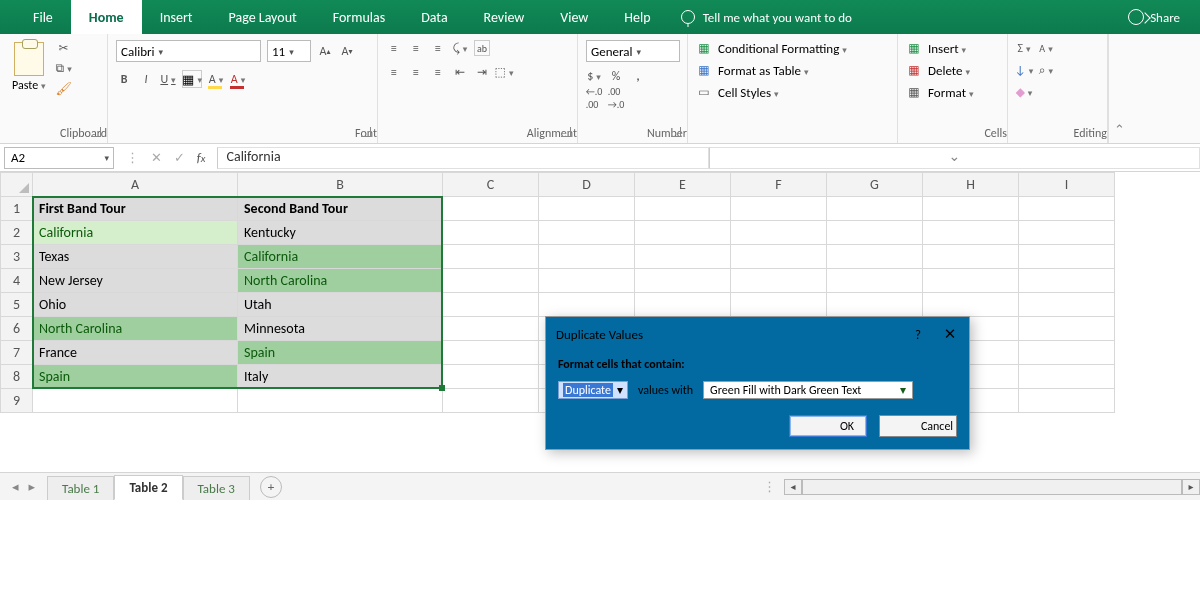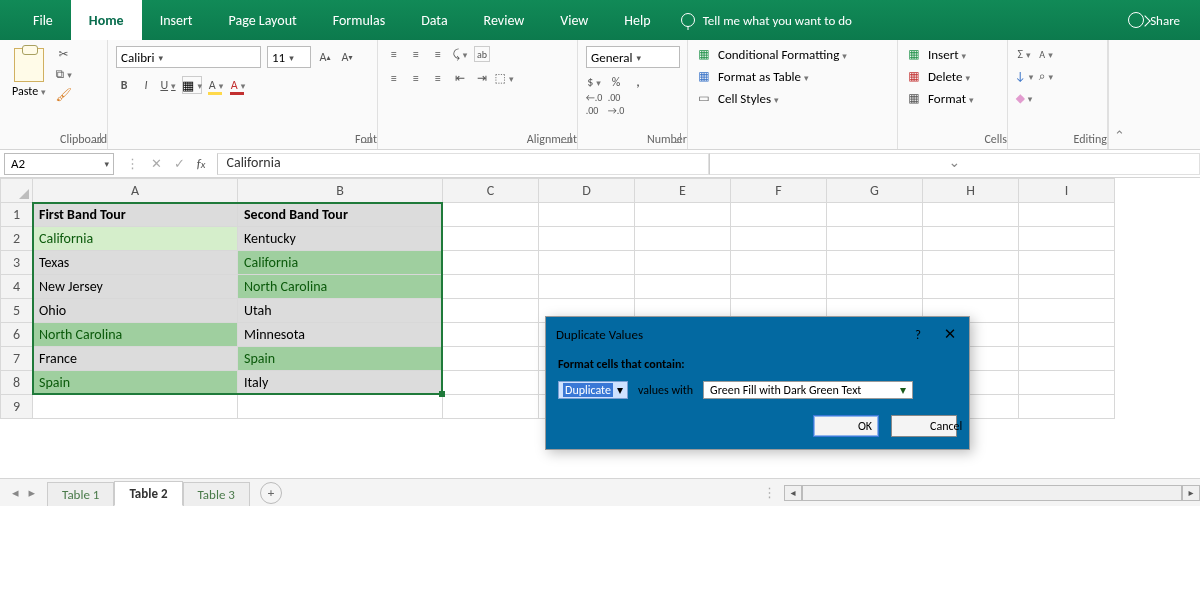--- a/index.html
+++ b/index.html
@@ -1,18 +1,18 @@
 <!DOCTYPE html>
 <html><head>
 <meta charset="utf-8">
 <style>
   * { box-sizing: border-box; margin: 0; padding: 0; font-family: "Segoe UI", Calibri, Arial, sans-serif; }
   body { background:#fff; width:1200px; height:600px; overflow:hidden; font-size:13px; position:relative; }
   
-  .ribbon-tabs { display:flex; align-items:stretch; height:40px; background:#0b6e4f; background:linear-gradient(#118a57,#0c7a4d); color:#fff; padding-left:15px; }
+  .ribbon-tabs { display:flex; align-items:stretch; height:34px; background:#0b6e4f; background:linear-gradient(#118a57,#0c7a4d); color:#fff; padding-left:15px; }
   .ribbon-tab { padding:0 18px; display:flex; align-items:center; font-size:14px; cursor:pointer; }
   .ribbon-tab.active { background:#fff; color:#0b6e4f; font-weight:600; }
   .ribbon-right { margin-left:auto; display:flex; align-items:center; padding-right:20px; gap:8px; }
   .tellme { display:flex; align-items:center; gap:8px; }
   .bulb { width:14px; height:14px; border:1.5px solid #fff; border-radius:50%; position:relative; }
   .bulb::after{content:"";position:absolute;left:50%;top:100%;width:1px;height:4px;background:#fff;transform:translateX(-50%);}
   .share-ico{ width:16px;height:16px;border:1.6px solid #fff;border-radius:50%;position:relative;}
   .share-ico::after{content:"";position:absolute;right:-6px;top:4px;width:7px;height:7px;border-top:1.6px solid #fff;border-right:1.6px solid #fff;transform:rotate(45deg);}
   
   .ribbon { display:flex; background:#fafafa; border-bottom:1px solid #d5d5d5; height:110px; }
@@ -70,21 +70,21 @@
   
   .dialog{ position:absolute; left:545px; top:316px; width:425px; background:#0369a1; border:1px solid #9a9a9a; box-shadow:3px 3px 12px rgba(0,0,0,.25); font-size:12px;}
   .dlg-title{ display:flex; align-items:center; padding:8px 10px; font-size:13px;}
   .dlg-title .sp{flex:1;}
   .dlg-close{ width:18px;text-align:center;font-size:15px;}
   .dlg-body{ padding:6px 12px 12px;}
   .dlg-row{ display:flex; align-items:center; gap:10px; margin-top:10px;}
   .dlg-select{ border:1px solid #7a9fd4; background:#cfe2ff; padding:1px 4px; display:inline-flex; align-items:center; gap:4px;}
   .dlg-select.plain{ border:1px solid #9a9a9a; background:#fff; padding:1px 6px; min-width:210px; justify-content:space-between; color:#1a5a1a;}
   .dlg-btns{ display:flex; justify-content:flex-end; gap:12px; margin-top:16px;}
-  .dlg-btn{ width:66px; height:22px; border:1px solid #888; background:#f4f4f4; font-size:12px;padding-left:38px;}
+  .dlg-btn{ width:78px; height:22px; border:1px solid #888; background:#f4f4f4; font-size:12px;padding-left:38px;}
   .dlg-btn.primary{ border:1px solid #3a78d6; box-shadow:inset 0 0 0 1px #8fb6ec;}
   
   .i-scissors::before{content:"✂";}
   .i-copy::before{content:"⧉";}
   .i-brush::before{content:"🖌";font-size:13px;}
   .clip-ico{ width:30px;height:34px;border:1px solid #d0b060;background:#fffbe8;position:relative;}
   .clip-ico::before{content:"";position:absolute;left:7px;top:-4px;width:14px;height:8px;border:1.5px solid #a8a060;border-radius:3px;background:#fffbe8;}
   .underline{ text-decoration:underline;}
   .sigma::before{content:"Σ";}
   .sort-ico::before{content:"A";font-size:10px;}

